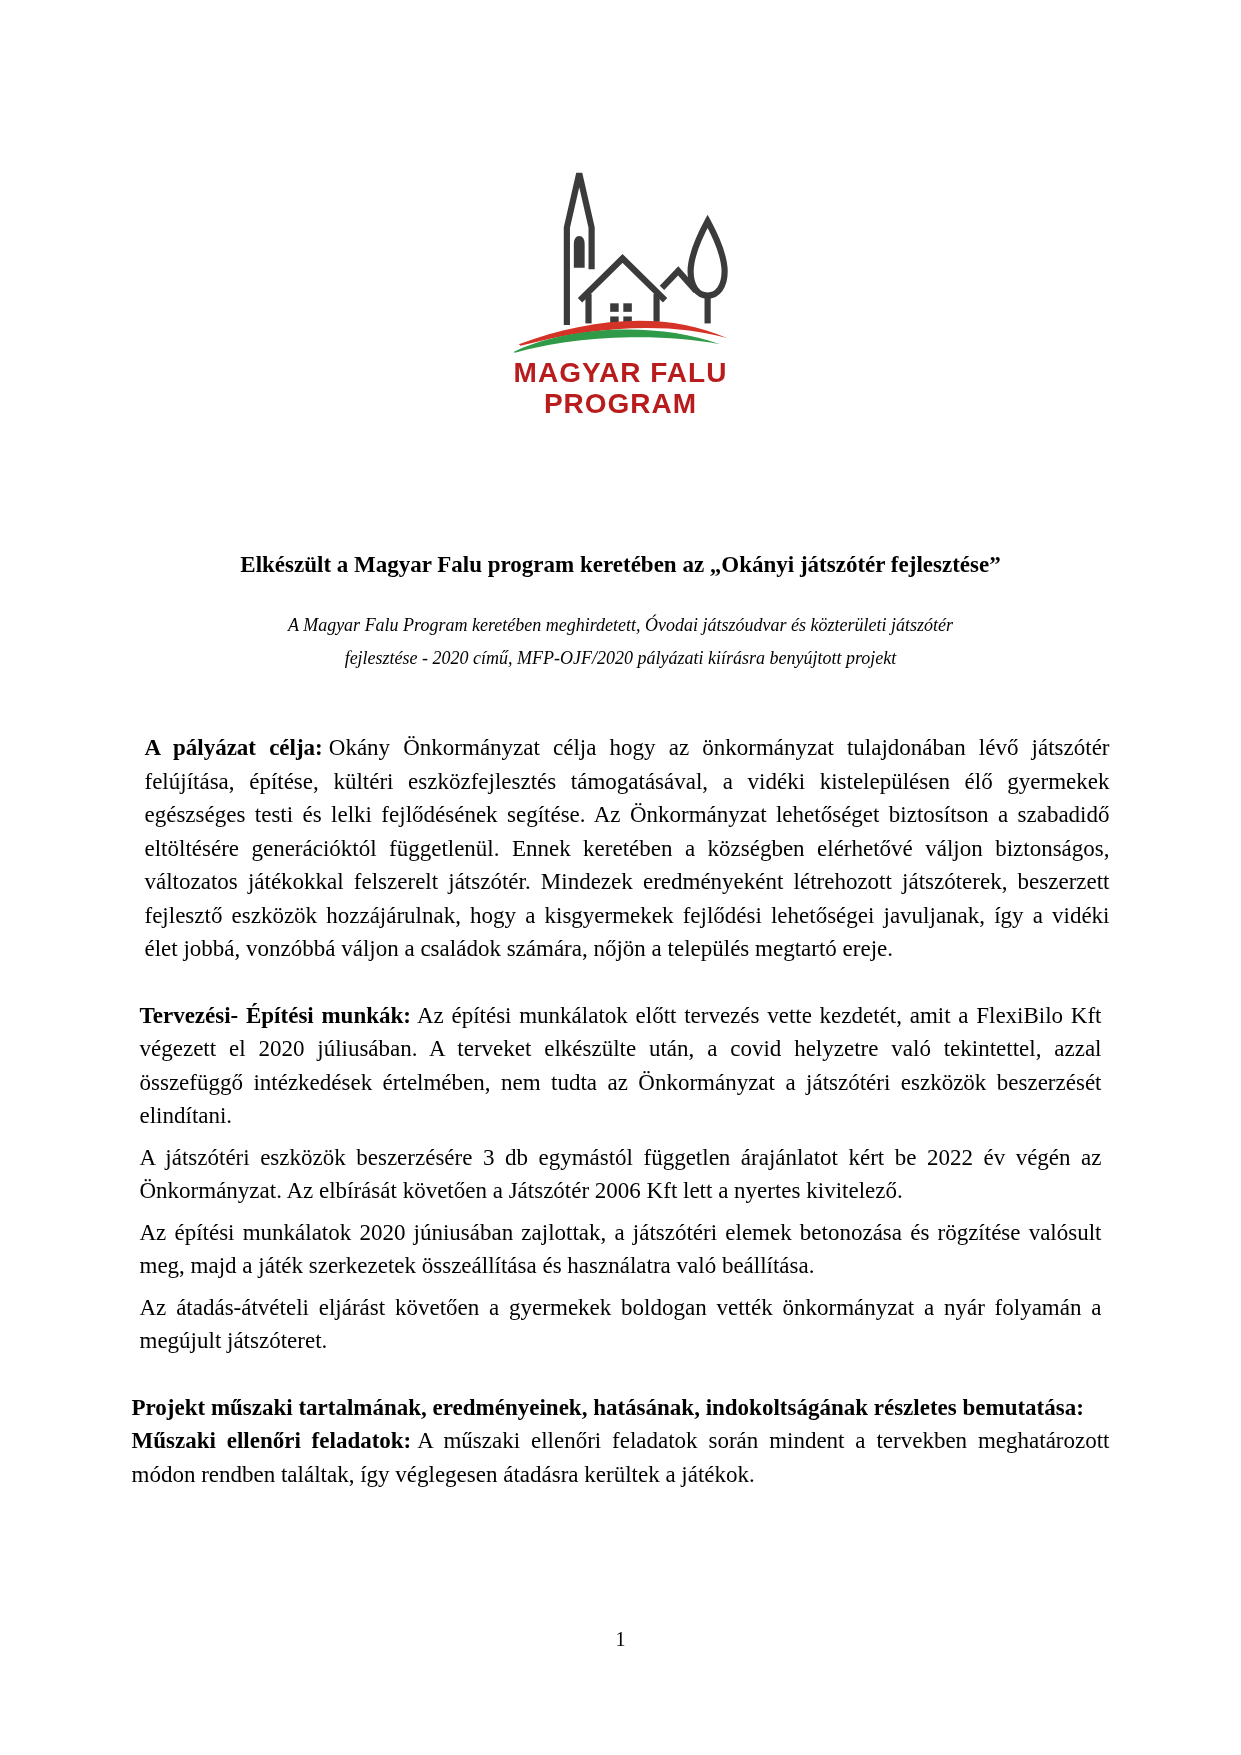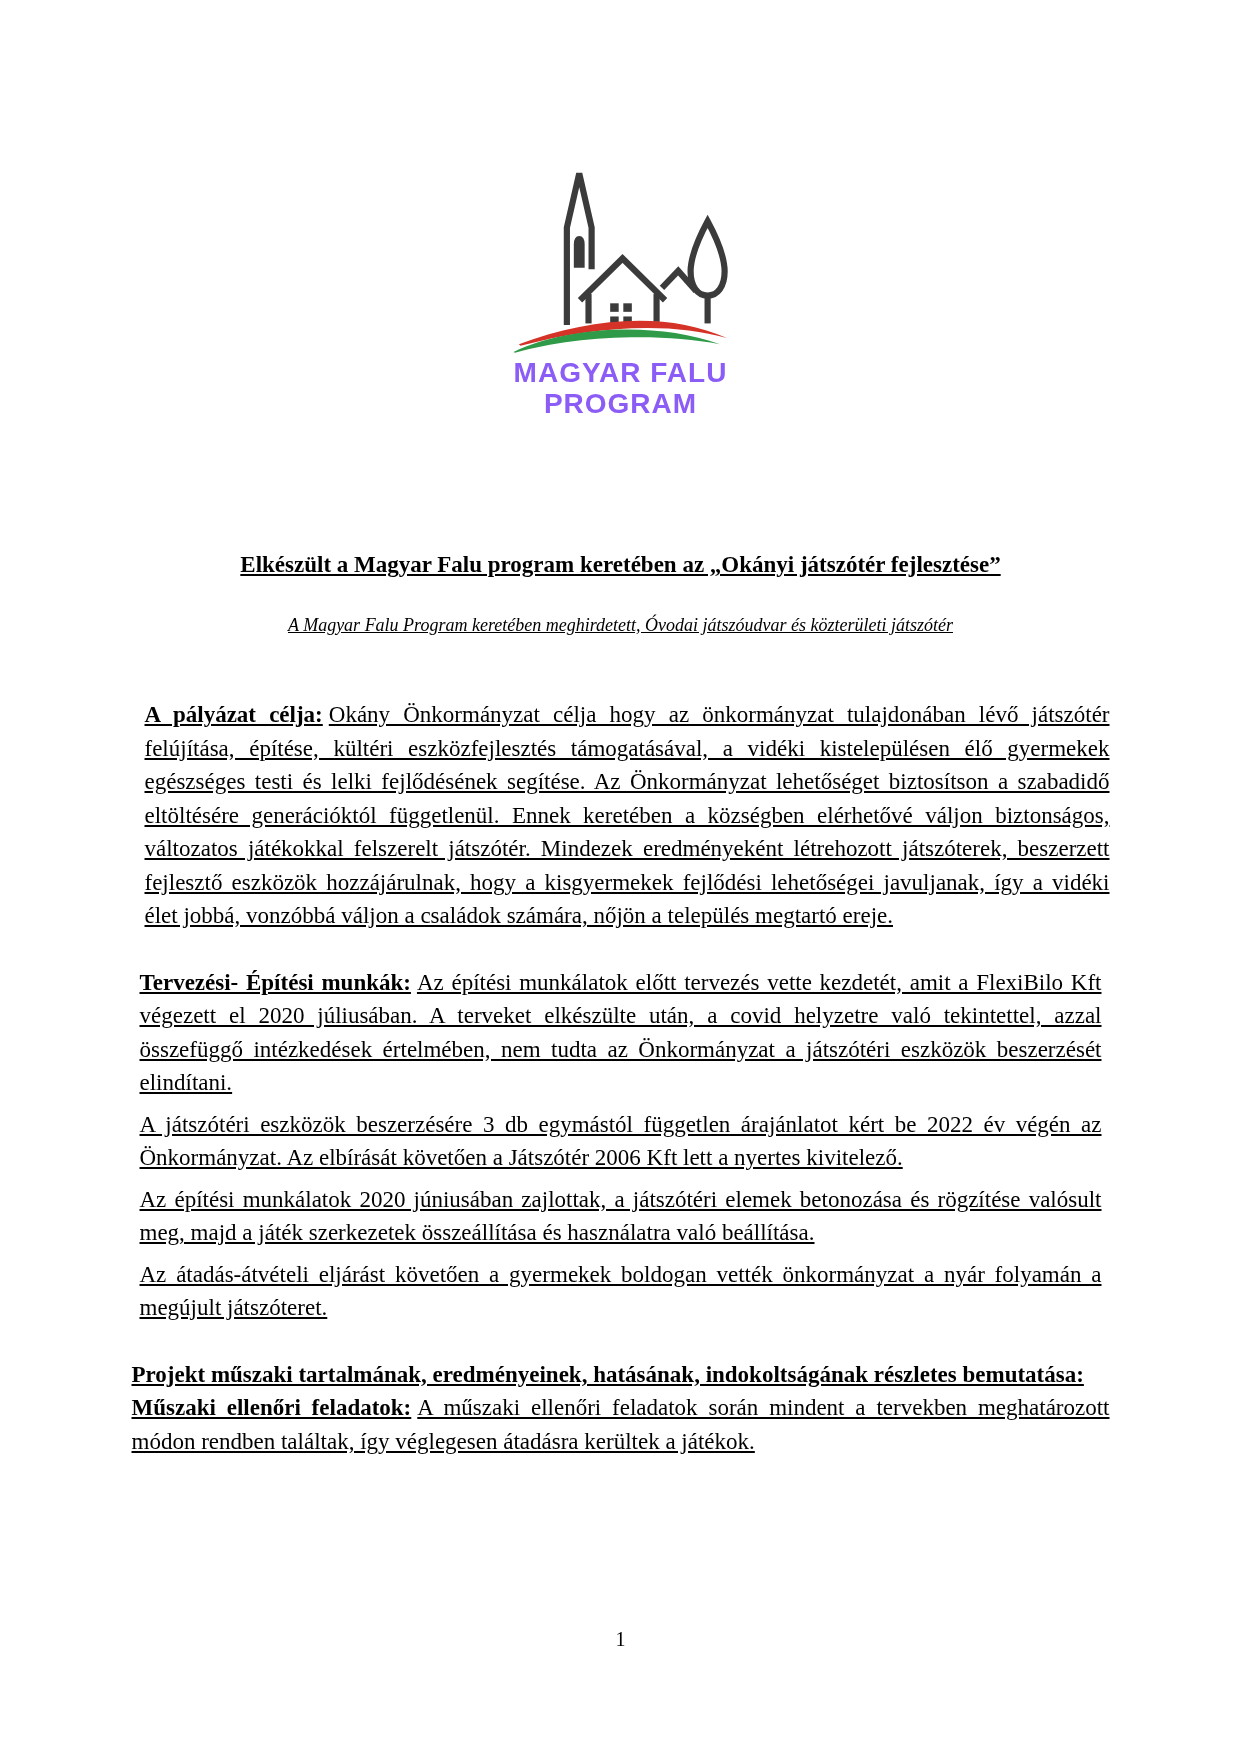--- a/index.html
+++ b/index.html
@@ -6,24 +6,24 @@
   .page{
     width:1241px;height:1755px;position:relative;background:#ffffff;
     font-family:"Liberation Serif", serif;color:#000;overflow:hidden;
   }
   
   .logo{ text-align:center; padding-top:150px; }
   .logo svg{ display:block; margin:0 auto 4px auto; }
   .logo-word{
     font-family:"Liberation Sans", sans-serif;
     font-weight:bold; font-size:28px; line-height:31px;
-    letter-spacing:1px; color:#8b5cf6;
+    letter-spacing:1px; color:#b91c1c;
   }
   
-  .doc{ width:978px; margin:0 auto;text-decoration:underline; }
+  .doc{ width:978px; margin:0 auto; }
   .title{
     margin:130px 0 0 0; font-size:23px; line-height:31px;
     font-weight:bold; text-align:center;
   }
   .subtitle{
     margin-top:29px; font-style:italic; font-size:18px;
     line-height:33px; text-align:center;
   }
   .para{
     font-size:23px; line-height:33.5px; text-align:justify;
@@ -75,20 +75,21 @@
     <div class="logo-word">MAGYAR FALU</div>
     <div class="logo-word">PROGRAM</div>
   </div>
 
   <div class="doc">
 
     <h1 class="title">Elkészült a Magyar Falu program keretében az „Okányi játszótér fejlesztése”</h1>
 
     <div class="subtitle">
       <div>A Magyar Falu Program keretében meghirdetett, Óvodai játszóudvar és közterületi játszótér</div>
+      <div>fejlesztése - 2020 című, MFP-OJF/2020 pályázati kiírásra benyújtott projekt</div>
     </div>
 
     <p class="para first"><span class="lead">A pályázat célja:</span><span>Okány Önkormányzat célja hogy az önkormányzat tulajdonában lévő játszótér felújítása, építése, kültéri eszközfejlesztés támogatásával, a vidéki kistelepülésen élő gyermekek egészséges testi és lelki fejlődésének segítése. Az Önkormányzat lehetőséget biztosítson a szabadidő eltöltésére generációktól függetlenül. Ennek keretében a községben elérhetővé váljon biztonságos, változatos játékokkal felszerelt játszótér. Mindezek eredményeként létrehozott játszóterek, beszerzett fejlesztő eszközök hozzájárulnak, hogy a kisgyermekek fejlődési lehetőségei javuljanak, így a vidéki élet jobbá, vonzóbbá váljon a családok számára, nőjön a település megtartó ereje.</span></p>
 
     <div class="group">
       <p class="para"><span class="lead">Tervezési- Építési munkák:</span><span>Az építési munkálatok előtt tervezés vette kezdetét, amit a FlexiBilo Kft végezett el 2020 júliusában. A terveket elkészülte után, a covid helyzetre való tekintettel, azzal összefüggő intézkedések értelmében, nem tudta az Önkormányzat a játszótéri eszközök beszerzését elindítani.</span></p>
       <p class="para">A játszótéri eszközök beszerzésére 3 db egymástól független árajánlatot kért be 2022 év végén az Önkormányzat. Az elbírását követően a Játszótér 2006 Kft lett a nyertes kivitelező.</p>
       <p class="para">Az építési munkálatok 2020 júniusában zajlottak, a játszótéri elemek betonozása és rögzítése valósult meg, majd a játék szerkezetek összeállítása és használatra való beállítása.</p>
       <p class="para">Az átadás-átvételi eljárást követően a gyermekek boldogan vették önkormányzat a nyár folyamán a megújult játszóteret.</p>
     </div>

